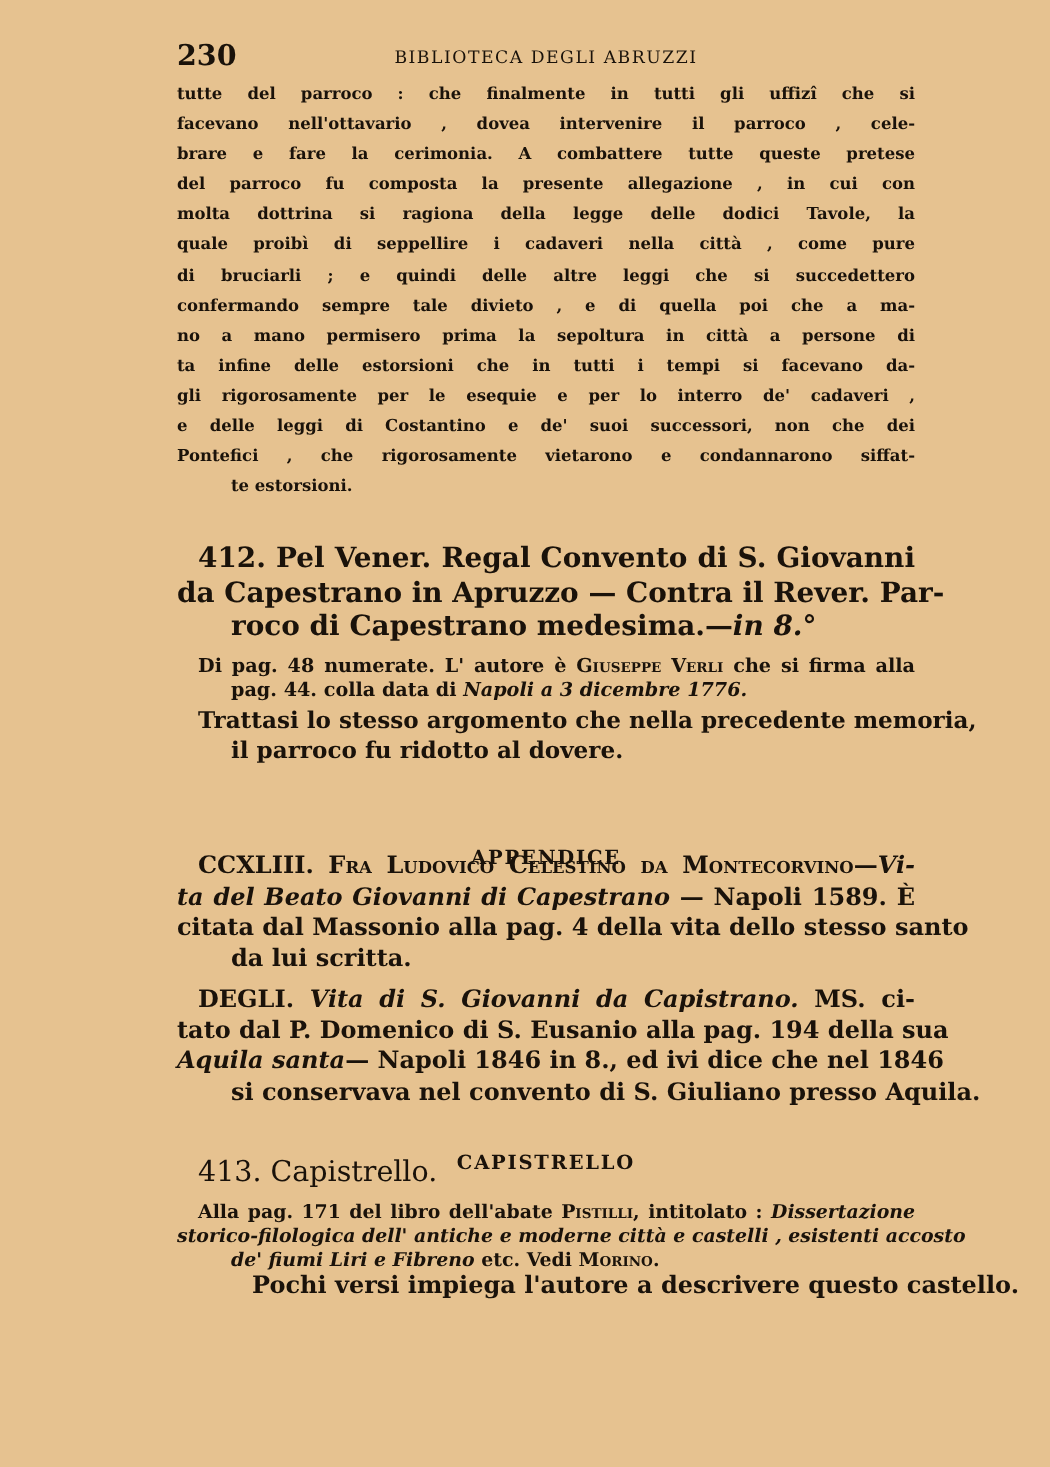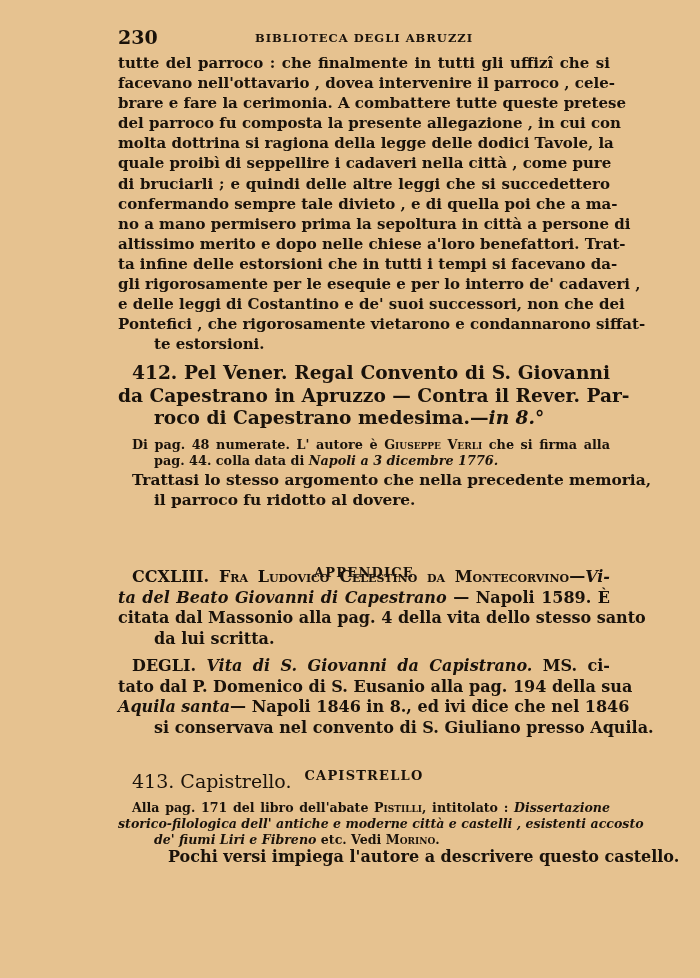--- a/index.html
+++ b/index.html
@@ -5,24 +5,24 @@
   html, body { margin:0; padding:0; }
   body {
     width:700px; height:978px; overflow:hidden;
     background:#e6c290;
     color:#1a120a;
     font-family:"DejaVu Serif", serif;
   }
   .page { position:relative; width:700px; height:800px; }
   .running-head { position:absolute; top:26px; left:118px; width:492px; height:24px; }
   .page-num { position:absolute; left:0; top:0; font-size:19px; font-weight:bold; }
-  .head-title { position:absolute; left:0; right:0; top:5px; text-align:center; font-size:11.5px; font-weight:bold; letter-spacing:1px; }
+  .head-title { position:absolute; left:0; right:0; top:5px; text-align:center; font-size:11.5px; font-weight:normal; letter-spacing:1px; }
   .body { position:absolute; left:118px; width:492px; }
   .line { display:block; white-space:nowrap; text-align:justify; text-align-last:justify; font-weight:bold; }
-  .p1 { top:53px; font-size:15px; line-height:20.1px; }
+  .p1 { top:53px; font-size:11px; line-height:20.1px; }
   .entry-title { top:362px; font-size:18.6px; line-height:22.5px; }
   .entry-title .line { font-weight:bold; }
   .note { top:437px; font-size:12.8px; line-height:16px; }
   .p2 { top:470px; font-size:15.4px; line-height:20px; }
   .section-head { position:absolute; left:118px; width:492px; text-align:center; font-weight:bold; font-size:13px; letter-spacing:1.2px;margin-top:20px; }
   .sh1 { top:545px; }
   .app1 { top:567px; font-size:16px; line-height:20.5px; }
   .app2 { top:656px; font-size:16px; line-height:20.5px; }
   .sh2 { top:748px; }
   .entry-413 { position:absolute; top:770px; left:132px; font-size:19px; font-weight:normal; }
@@ -46,21 +46,20 @@
   <div class="body p1">
     <span class="line">tutte del parroco : che finalmente in tutti gli uffizî che si</span>
     <span class="line">facevano nell'ottavario , dovea intervenire il parroco , cele-</span>
     <span class="line">brare e fare la cerimonia. A combattere tutte queste pretese</span>
     <span class="line">del parroco fu composta la presente allegazione , in cui con</span>
     <span class="line">molta dottrina si ragiona della legge delle dodici Tavole, la</span>
     <span class="line">quale proibì di seppellire i cadaveri nella città , come pure</span>
     <span class="line">di bruciarli ; e quindi delle altre leggi che si succedettero</span>
     <span class="line">confermando sempre tale divieto , e di quella poi che a ma-</span>
     <span class="line">no a mano permisero prima la sepoltura in città a persone di</span>
-    <span class="line">altissimo merito e dopo nelle chiese a'loro benefattori. Trat-</span>
     <span class="line">ta infine delle estorsioni che in tutti i tempi si facevano da-</span>
     <span class="line">gli rigorosamente per le esequie e per lo interro de' cadaveri ,</span>
     <span class="line">e delle leggi di Costantino e de' suoi successori, non che dei</span>
     <span class="line">Pontefici , che rigorosamente vietarono e condannarono siffat-</span>
     <span class="line last">te estorsioni.</span>
   </div>
 
   <div class="body entry-title">
     <span class="line indent">412. Pel Vener. Regal Convento di S. Giovanni</span>
     <span class="line">da Capestrano in Apruzzo — Contra il Rever. Par-</span>

